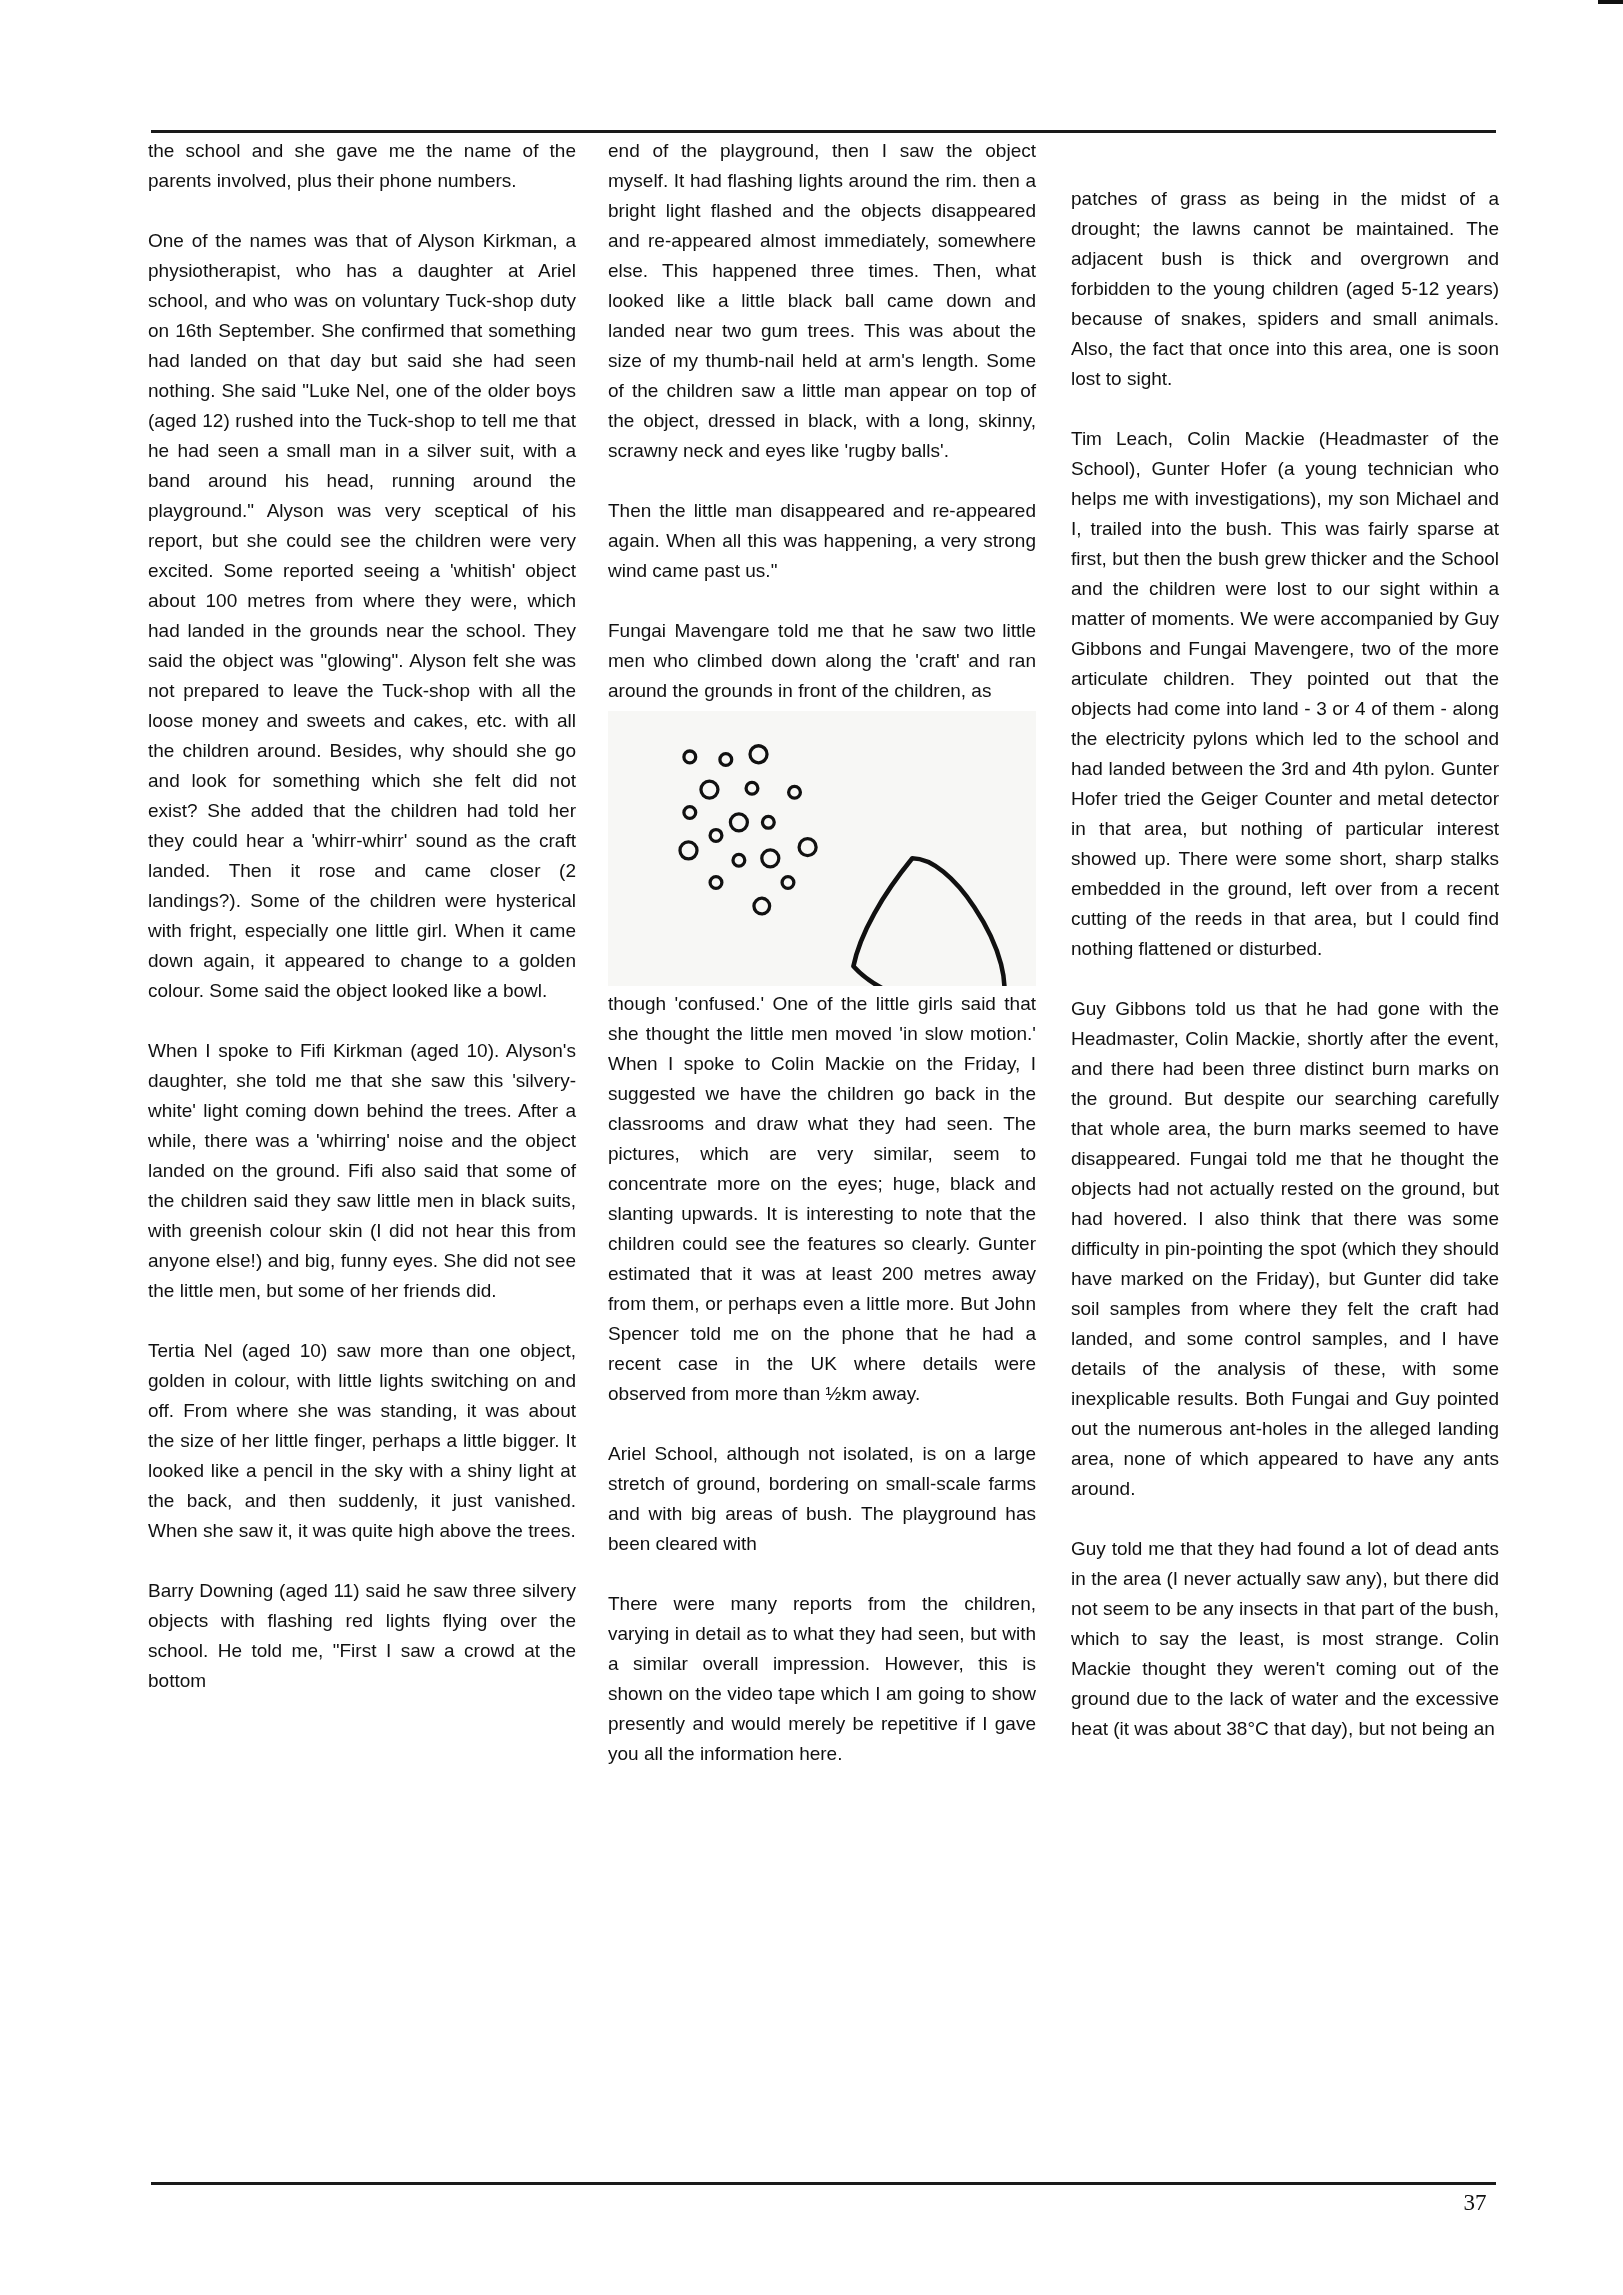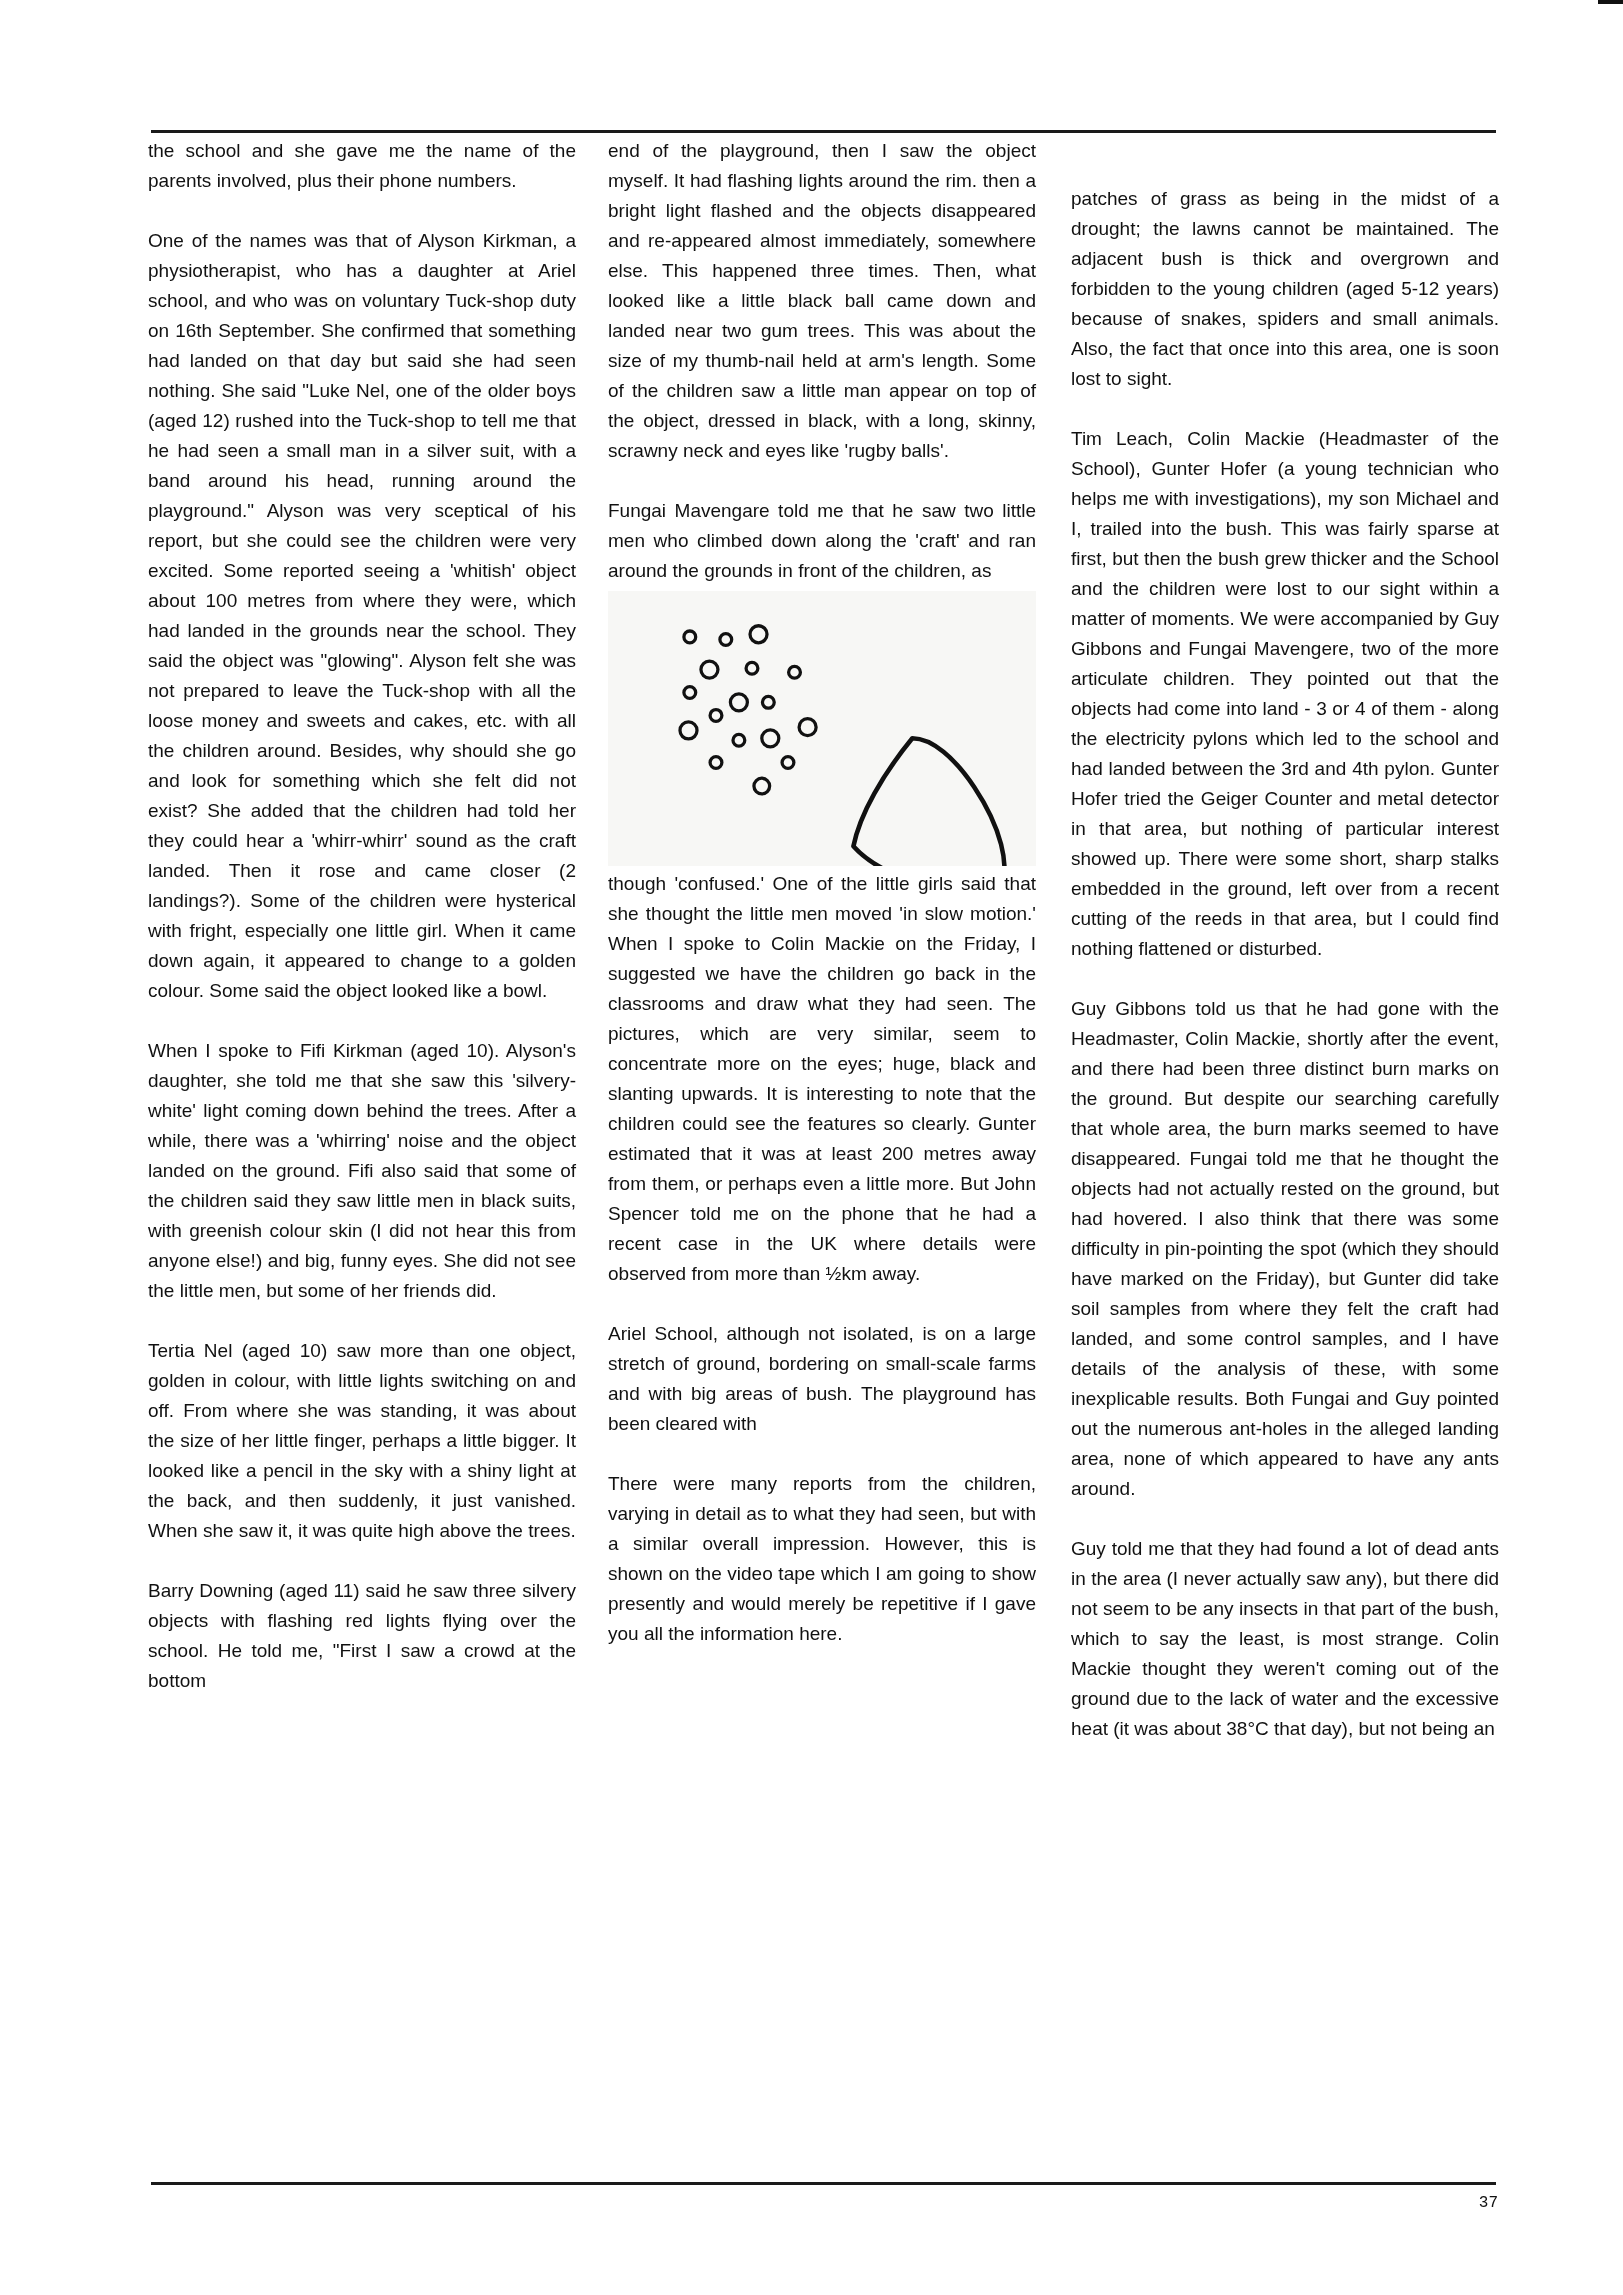--- a/index.html
+++ b/index.html
@@ -1,21 +1,21 @@
 <!DOCTYPE html>
 <html style="font-size:10.5px"><head>
 <meta charset="utf-8">
 <style>
   html, body { margin: 0; padding: 0; background: #ffffff; }
   body { width: 1624px; height: 2295px; position: relative; overflow: hidden; color: #111111; }
   .corner-mark { position: absolute; top: 0; right: 0; width: 26px; height: 3.9px; background: #111; }
   .rule-top { position: absolute; left: 151px; top: 130px; width: 1345px; height: 3.3px; background: #1a1a1a; }
   .rule-bottom { position: absolute; left: 151px; top: 2182px; width: 1345px; height: 3.3px; background: #1a1a1a; }
-  .page-number { position: absolute; left: 1452px; top: 2190px; width: 46px; text-align: right;
-    font-family: Liberation Mono, monospace; font-size: 16px; line-height: 26px; }
+  .page-number { position: absolute; left: 1452px; top: 2190px; width: 46px; text-align: center;
+    font-family: Liberation Serif, serif; font-size: 23px; line-height: 26px; }
   .col { position: absolute; top: 136px; width: 428px;
     font-family: "Liberation Sans", sans-serif; font-size: 19px; line-height: 30px;
     text-align: justify; hyphens: none; }
   .col-1 { left: 148px; }
   .col-2 { left: 608px; }
   .col-3 { left: 1071px; margin-top: 48px; }
   .col p { margin: 0 0 30px 0; }
   .col p:last-child { margin-bottom: 0; }
   .figure { width: 428px; height: 275px; margin: 5.2px 0 2.6px 0; background: #f7f7f5; position: relative; }
   .figure svg { width: 100%; height: 100%; display: block; }
@@ -29,20 +29,21 @@
 <div class="col col-1">
   <p>the school and she gave me the name of the parents involved, plus their phone numbers.</p>
   <p>One of the names was that of Alyson Kirkman, a physiotherapist, who has a daughter at Ariel school, and who was on voluntary Tuck-shop duty on 16th September. She confirmed that something had landed on that day but said she had seen nothing. She said "Luke Nel, one of the older boys (aged 12) rushed into the Tuck-shop to tell me that he had seen a small man in a silver suit, with a band around his head, running around the playground." Alyson was very sceptical of his report, but she could see the children were very excited. Some reported seeing a 'whitish' object about 100 metres from where they were, which had landed in the grounds near the school. They said the object was "glowing". Alyson felt she was not prepared to leave the Tuck-shop with all the loose money and sweets and cakes, etc. with all the children around. Besides, why should she go and look for something which she felt did not exist? She added that the children had told her they could hear a 'whirr-whirr' sound as the craft landed. Then it rose and came closer (2 landings?). Some of the children were hysterical with fright, especially one little girl. When it came down again, it appeared to change to a golden colour. Some said the object looked like a bowl.</p>
   <p>When I spoke to Fifi Kirkman (aged 10). Alyson's daughter, she told me that she saw this 'silvery-white' light coming down behind the trees. After a while, there was a 'whirring' noise and the object landed on the ground. Fifi also said that some of the children said they saw little men in black suits, with greenish colour skin (I did not hear this from anyone else!) and big, funny eyes. She did not see the little men, but some of her friends did.</p>
   <p>Tertia Nel (aged 10) saw more than one object, golden in colour, with little lights switching on and off. From where she was standing, it was about the size of her little finger, perhaps a little bigger. It looked like a pencil in the sky with a shiny light at the back, and then suddenly, it just vanished. When she saw it, it was quite high above the trees.</p>
   <p>Barry Downing (aged 11) said he saw three silvery objects with flashing red lights flying over the school. He told me, "First I saw a crowd at the bottom</p>
 </div>
 
 <div class="col col-2">
   <p>end of the playground, then I saw the object myself. It had flashing lights around the rim. then a bright light flashed and the objects disappeared and re-appeared almost immediately, somewhere else. This happened three times. Then, what looked like a little black ball came down and landed near two gum trees. This was about the size of my thumb-nail held at arm's length. Some of the children saw a little man appear on top of the object, dressed in black, with a long, skinny, scrawny neck and eyes like 'rugby balls'.</p>
+  <p>Then the little man disappeared and re-appeared again. When all this was happening, a very strong wind came past us."</p>
   <p style="margin-bottom:0">Fungai Mavengare told me that he saw two little men who climbed down along the 'craft' and ran around the grounds in front of the children, as</p>
   <div class="figure">
     <svg viewBox="0 0 654 420">
       <g fill="none" stroke="#111" stroke-width="5" id="lights">
           <circle cx="125" cy="70" r="9"></circle>
           <circle cx="180" cy="74" r="9"></circle>
           <circle cx="230" cy="66" r="13"></circle>
           <circle cx="155" cy="120" r="13"></circle>
           <circle cx="220" cy="118" r="9"></circle>
           <circle cx="285" cy="124" r="9"></circle>

